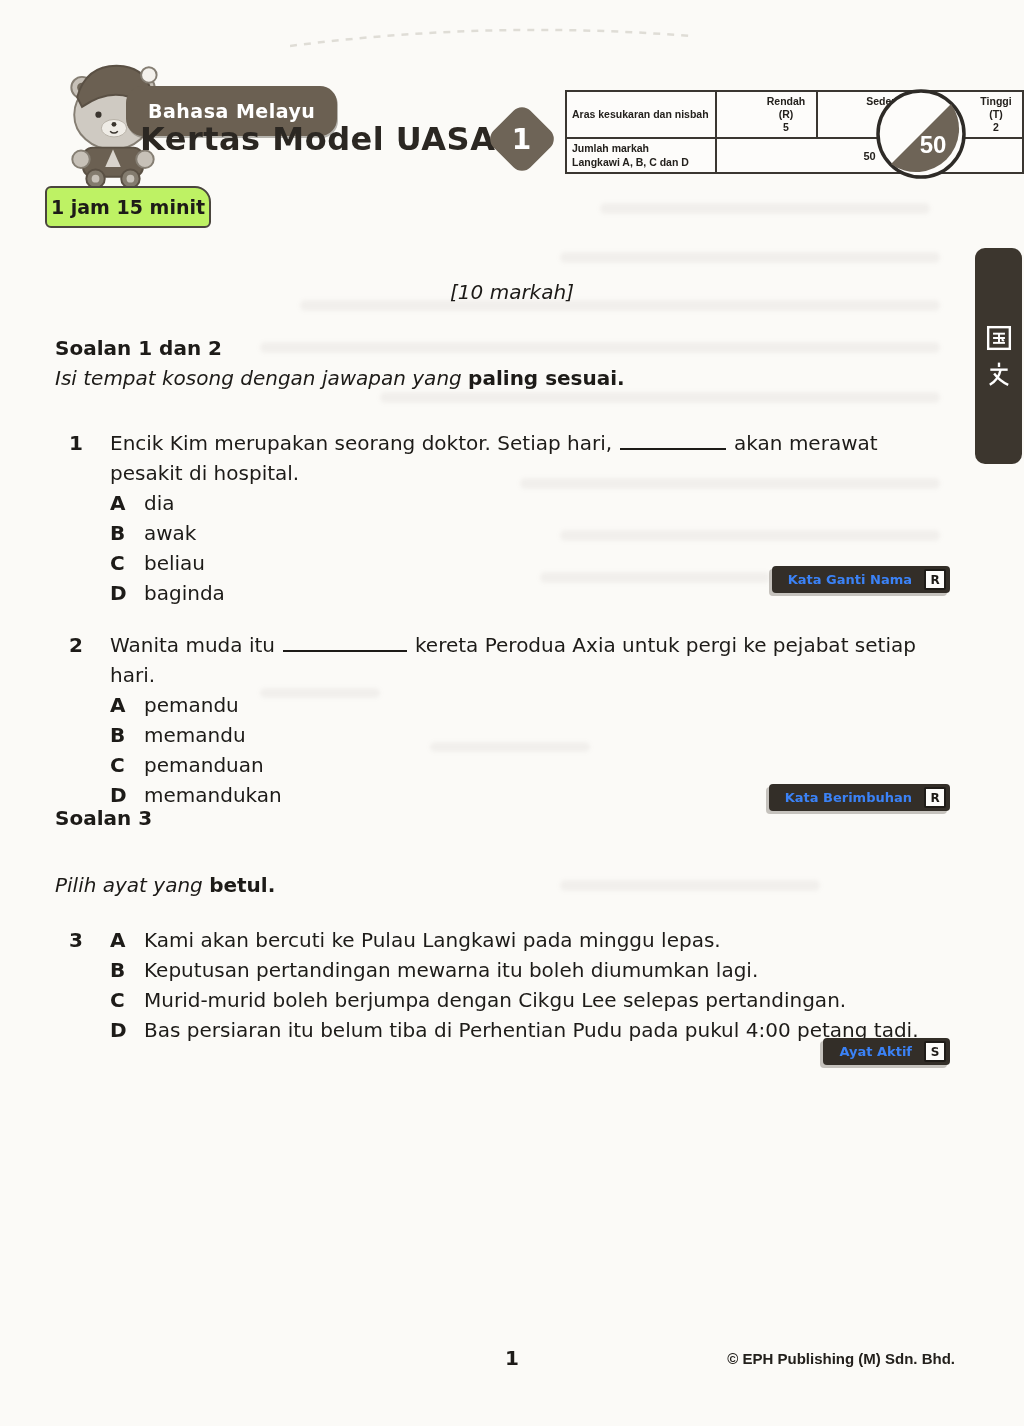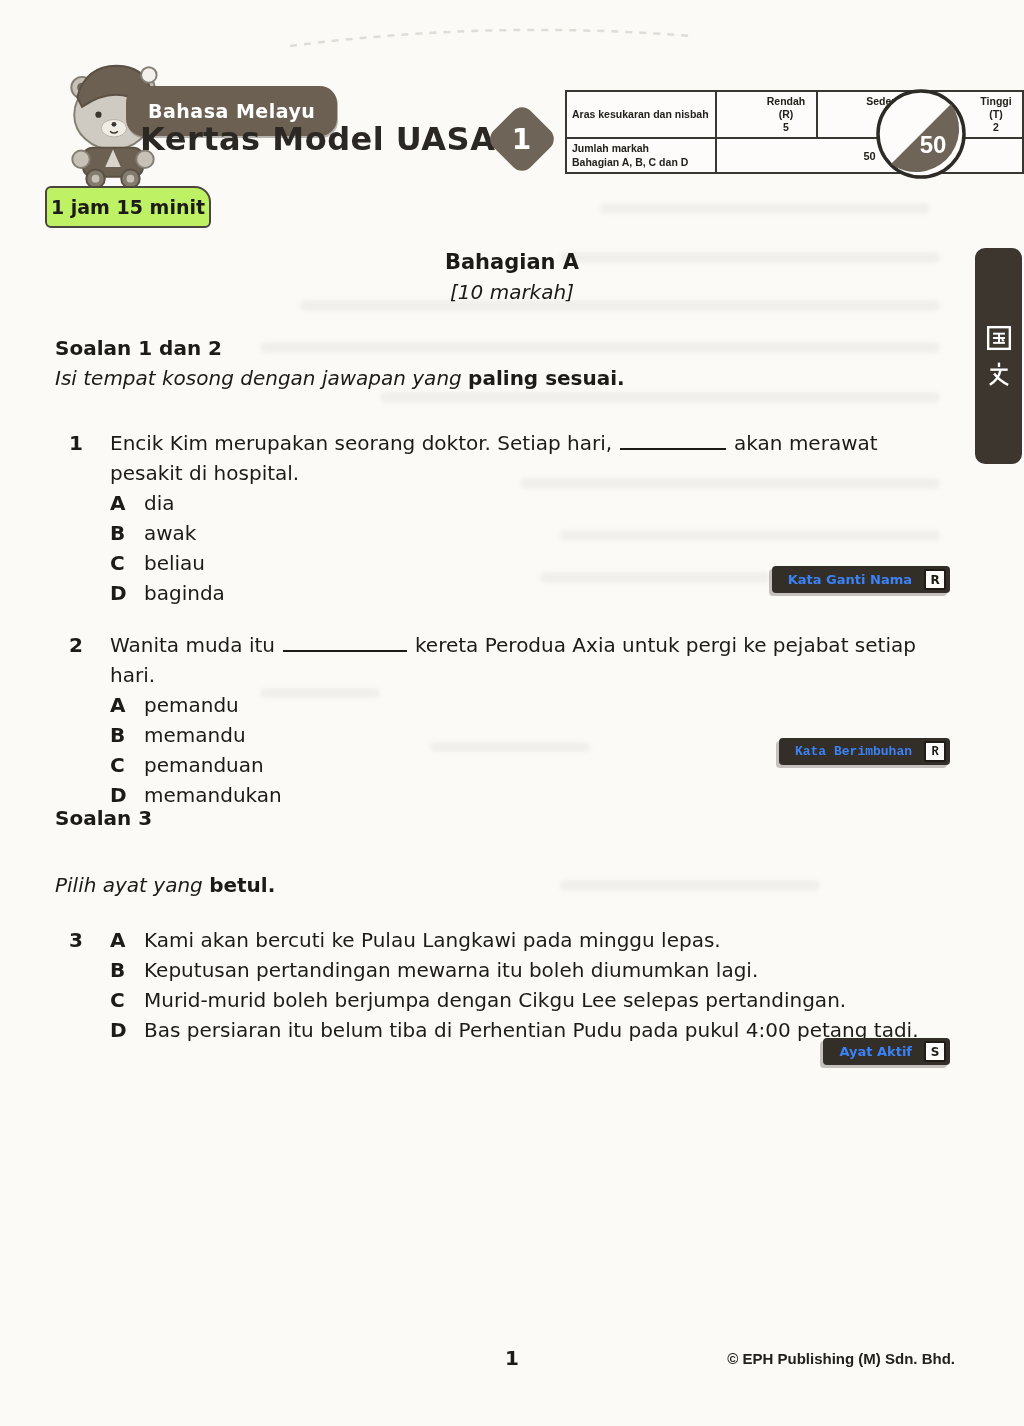--- a/index.html
+++ b/index.html
@@ -161,21 +161,21 @@
       </td>
       <td class="lvl" style="width:42px;">
         <span>Tinggi</span>
         <span>(T)</span>
         <span>2</span>
       </td>
     </tr>
     <tr>
       <td class="lbl">
         <span style="display:block">Jumlah markah</span>
-        <span style="display:block">Bahagian A, B, C dan D</span>
+        <span style="display:block">Langkawi A, B, C dan D</span>
       </td>
       <td class="tot" colspan="3">50</td>
     </tr>
   </tbody>
     </table>
 
   <svg class="total-circle" width="94" height="94" viewBox="0 0 94 94">
     <circle cx="47" cy="47" r="43" fill="#fdfcfa" stroke="#2e2b27" stroke-width="3.5"></circle>
     <path d="M17 77 A43 43 0 0 0 77 17 Z" fill="#6e6457"></path>
     <text x="59" y="66" text-anchor="middle" fill="#ffffff" font-size="24" font-weight="bold" font-family="Liberation Sans, sans-serif">50</text>
@@ -191,21 +191,20 @@
       <line x1="14.5" y1="13.2" x2="16.5" y2="14.8" stroke="#fff" stroke-width="1.8"></line>
     </svg>
     <svg width="26" height="26" viewBox="0 0 24 24">
       <line x1="12" y1="1.5" x2="12" y2="5.5" stroke="#fff" stroke-width="2.2"></line>
       <line x1="4" y1="8" x2="20" y2="8" stroke="#fff" stroke-width="2.2"></line>
       <path d="M13.5 8 C12.5 13 9 18.5 3.5 22" fill="none" stroke="#fff" stroke-width="2.2"></path>
       <path d="M7.5 11.5 C10.5 15.5 15 19.5 20.5 22" fill="none" stroke="#fff" stroke-width="2.2"></path>
     </svg>
   </div>
 
-  <div class="section-head">Bahagian A</div>
   <div class="section-marks">[10 markah]</div>
 
   <div class="instr-head" style="top:336px;">Soalan 1 dan 2</div>
   <div class="instr-line" style="top:366px;text-align:center;">
     <span class="it">Isi tempat kosong dengan jawapan yang</span>
     <span> </span>
     <span class="bd">paling sesuai.</span>
   </div>
 
   <div class="question" style="top:428px;">
@@ -256,21 +255,21 @@
       <div class="opt-row">
         <span class="opt-letter">C</span>
         <span>pemanduan</span>
       </div>
       <div class="opt-row">
         <span class="opt-letter">D</span>
         <span>memandukan</span>
       </div>
     </div>
   </div>
-  <div class="tag" style="top:738px;right:74px;font-family:Liberation Mono, monospace;">
+  <div class="tag" style="top:784px;right:74px;">
     <span class="tag-label">Kata Berimbuhan</span>
     <span class="tag-level">R</span>
   </div>
 
   <div class="instr-head" style="top:806px;">Soalan 3</div>
   <div class="instr-line" style="top:873px;">
     <span class="it">Pilih ayat yang</span>
     <span> </span>
     <span class="bd">betul.</span>
   </div>

